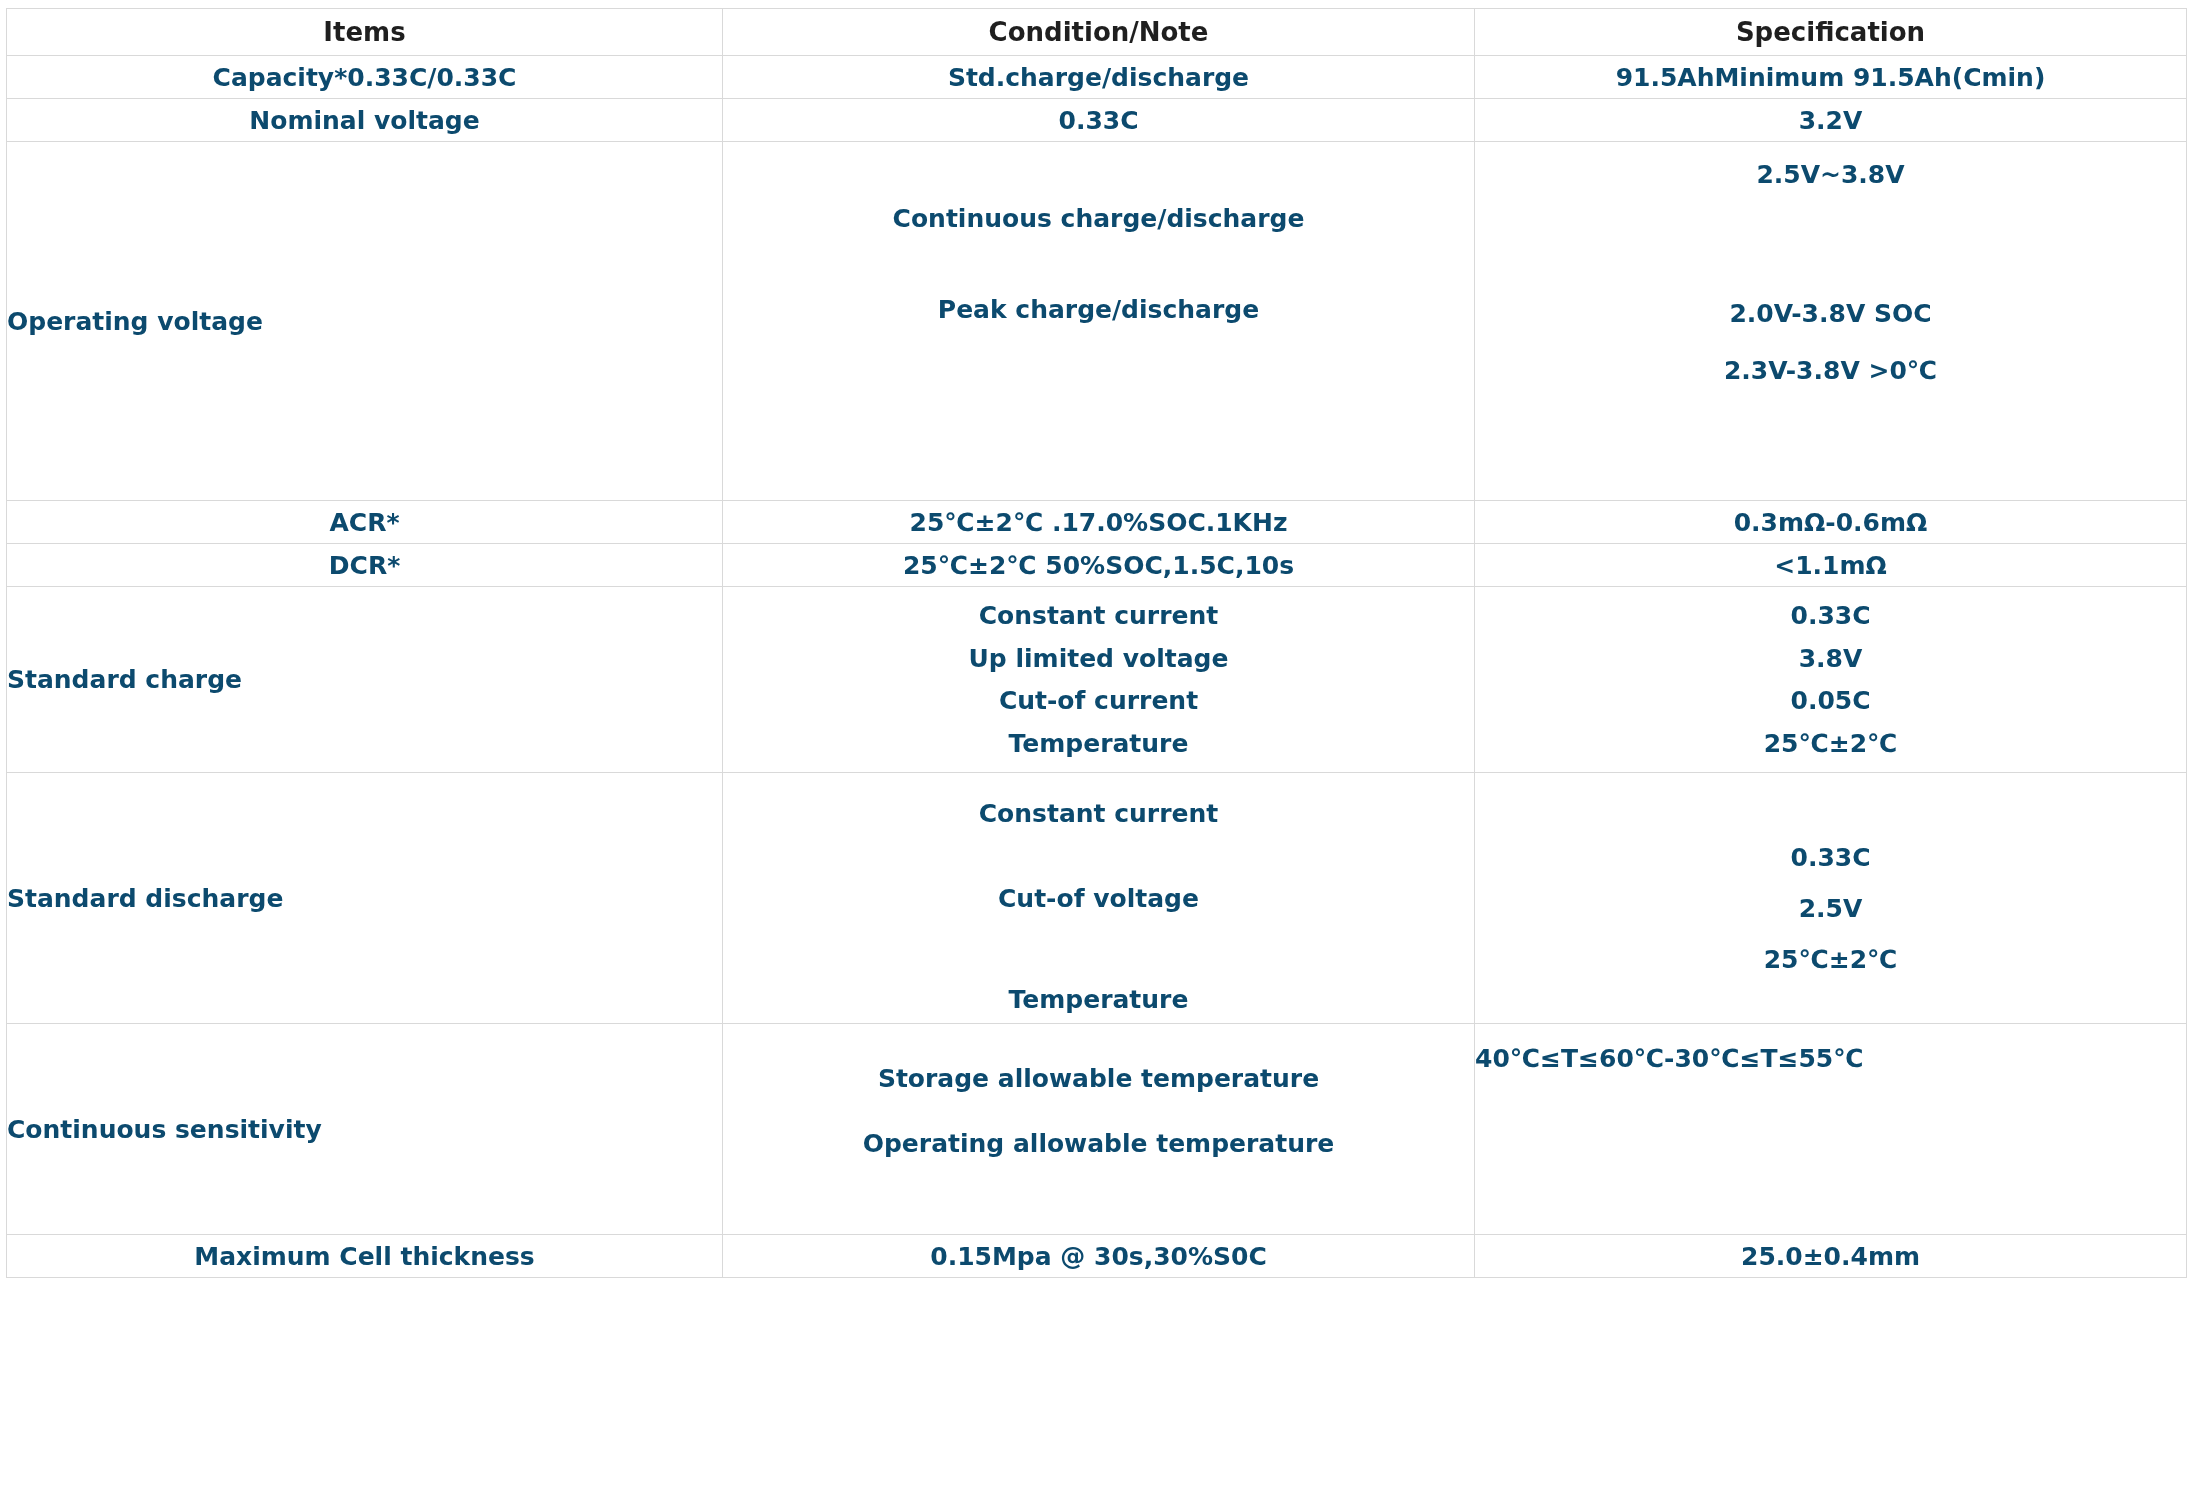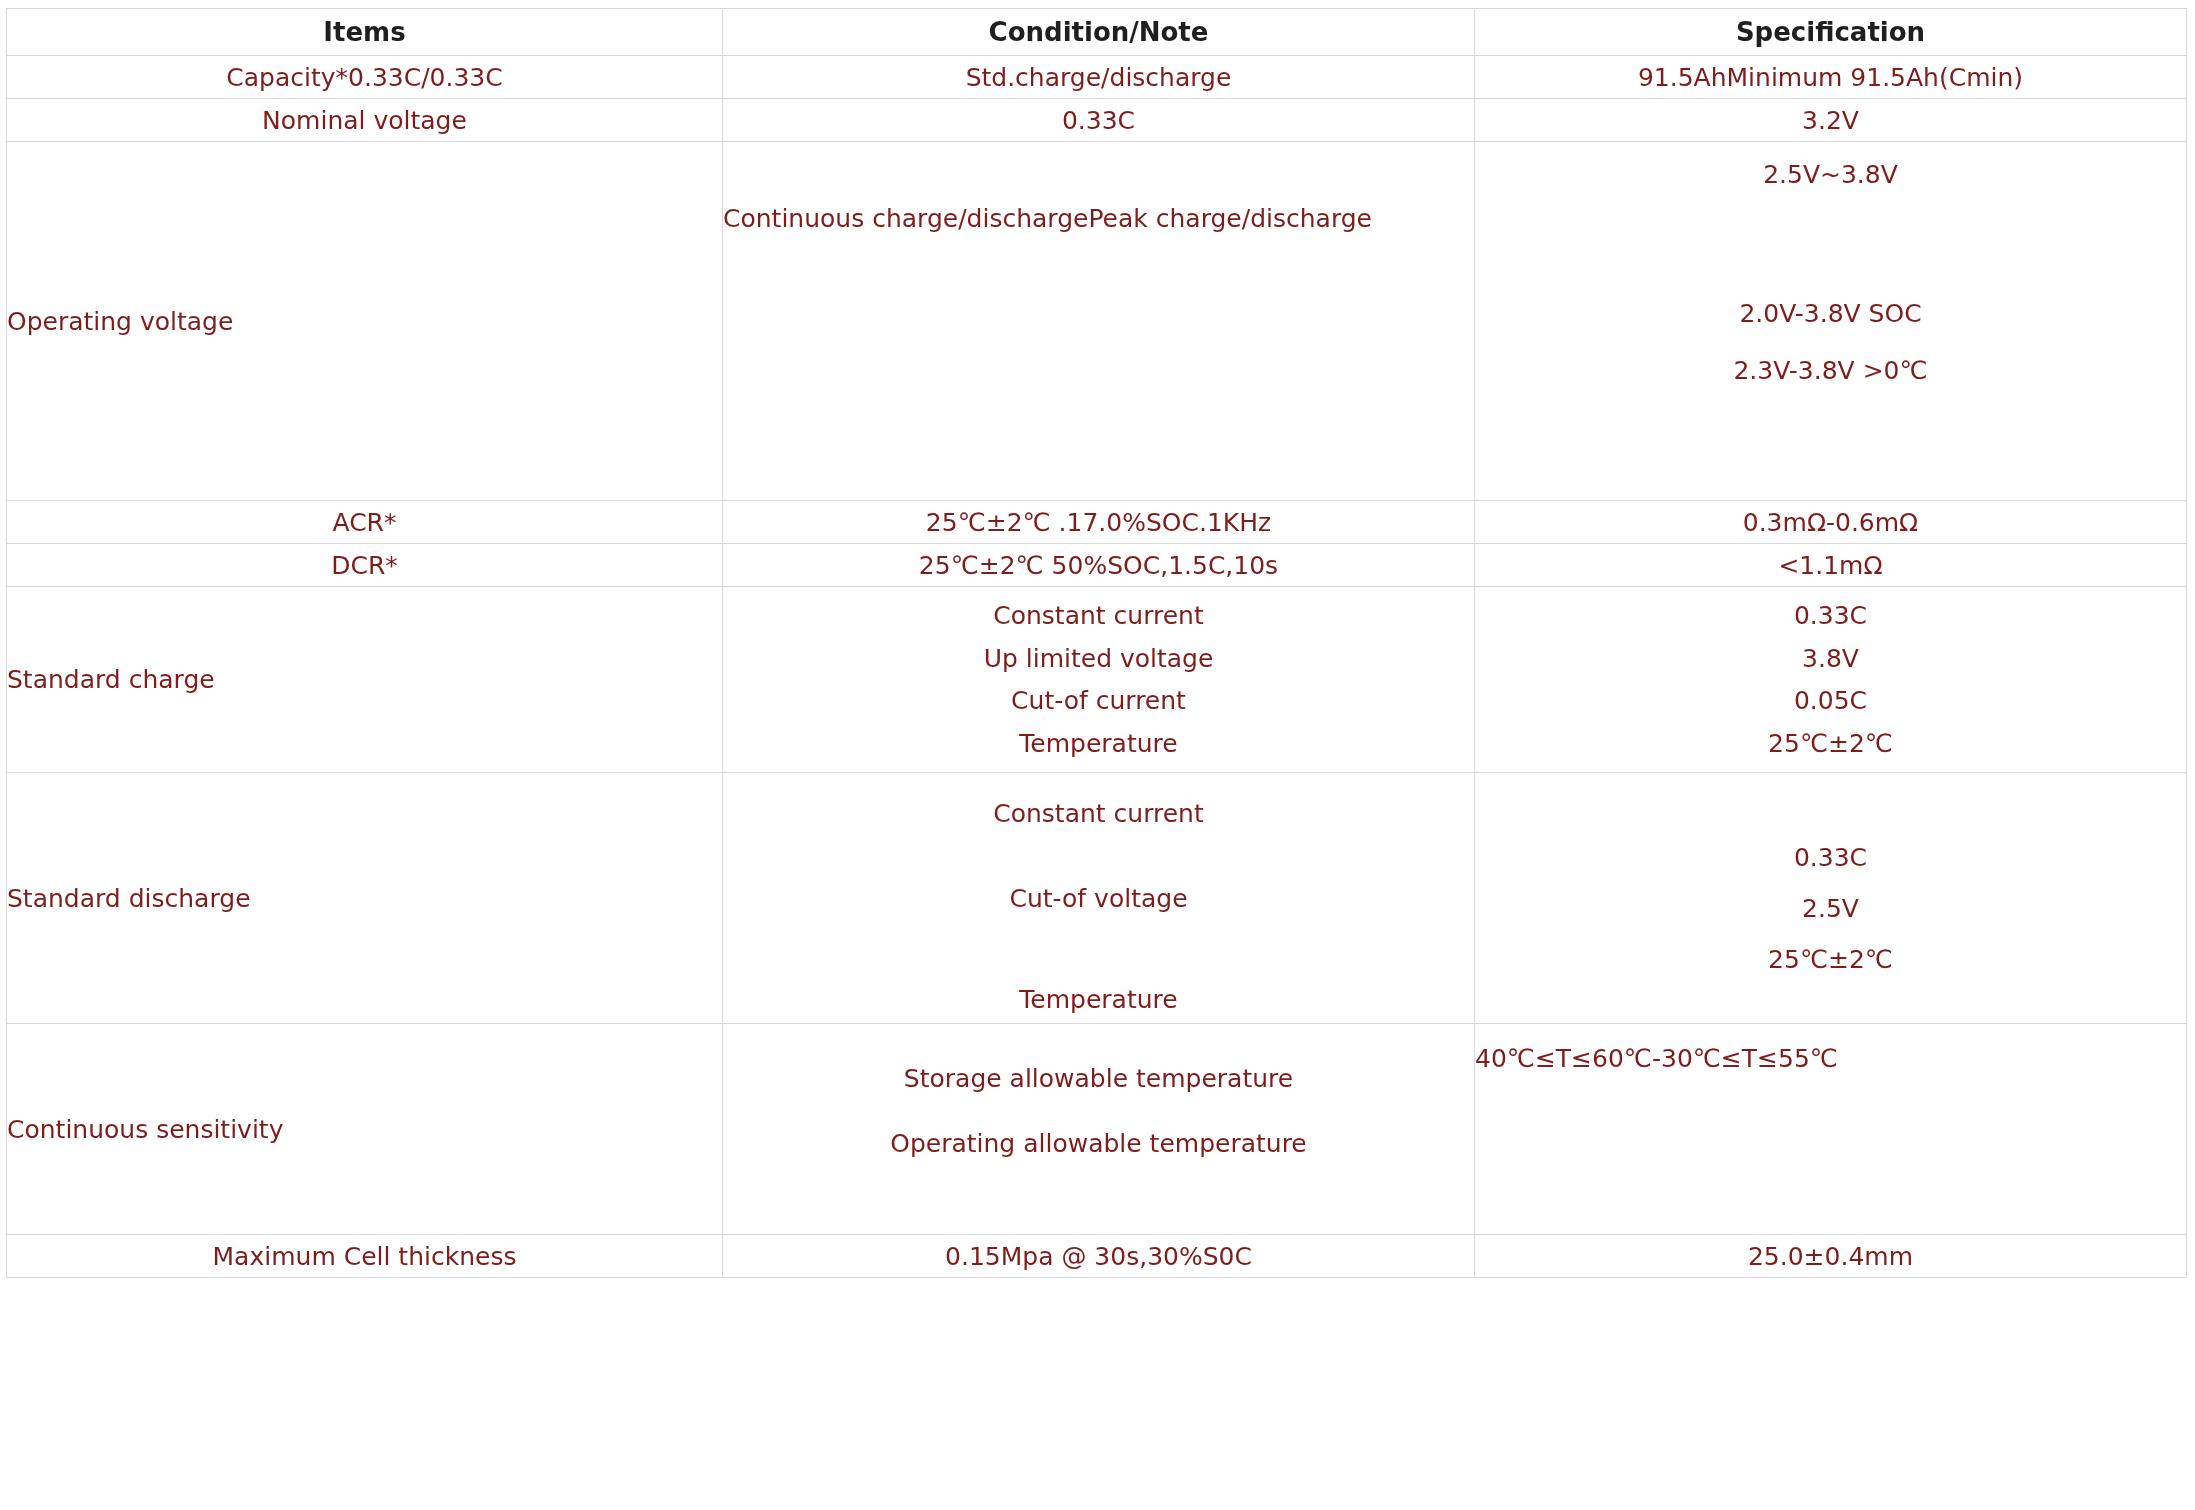--- a/index.html
+++ b/index.html
@@ -23,23 +23,23 @@
   table.spec {
     border-collapse: collapse;
     width: 2180px;
     table-layout: fixed;
     padding-left: 36px;
   }
   table.spec td, table.spec th {
     border: 1px solid #d9d9d9;
     vertical-align: middle;
     text-align: center;
-    font-weight: normal;
+    font-weight: bold;
     font-size: 25px;
-    color: #7f1d1d;
+    color: #0c4a6e;
     padding: 0;
   }
   table.spec th {
     font-weight: bold;
     font-size: 26px;
     color: #1f1f1f;
     height: 46px;
   }
   col.c-item { width: 716px; }
   col.c-cond { width: 752px; }
@@ -57,21 +57,21 @@
     display: flex;
     align-items: center;
     justify-content: flex-start;
     height: 100%;
   }
 
   .sp-op { display:flex; flex-direction:column; height:100%; box-sizing:border-box; padding-top:18px; }
   .sp-op .l1 { margin-bottom: 110px; }
   .sp-op .l2 { margin-bottom: 28px; }
 
-  .cond-op { display:flex; flex-direction:row; height:100%; box-sizing:border-box; padding-top:62px; }
+  .cond-op { display:flex; flex-direction:column; height:100%; box-sizing:border-box; padding-top:62px; }
   .cond-op .l1 { margin-bottom: 62px; }
 
   .chg-stack { display:flex; flex-direction:column; height:100%; box-sizing:border-box; justify-content:space-evenly; }
 
   .cond-dis { display:flex; flex-direction:column; height:100%; box-sizing:border-box; padding-top:26px; }
   .cond-dis .l1 { margin-bottom: 56px; }
   .cond-dis .l2 { margin-bottom: 72px; }
 
   .sp-dis { display:flex; flex-direction:column; height:100%; box-sizing:border-box; padding-top:70px; }
   .sp-dis .l1 { margin-bottom: 22px; }

